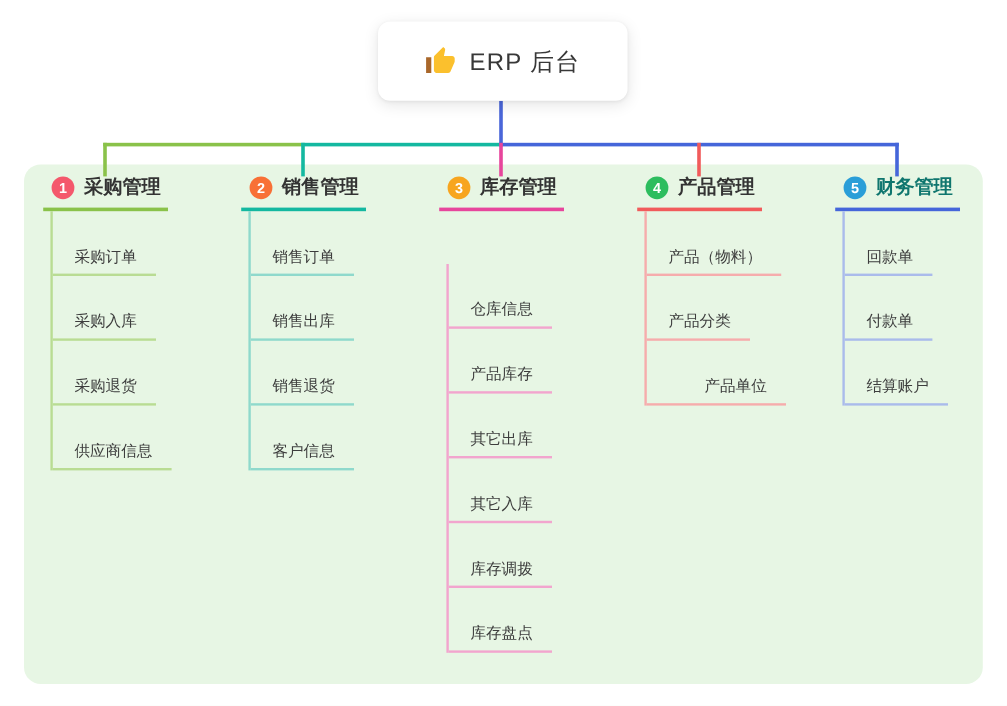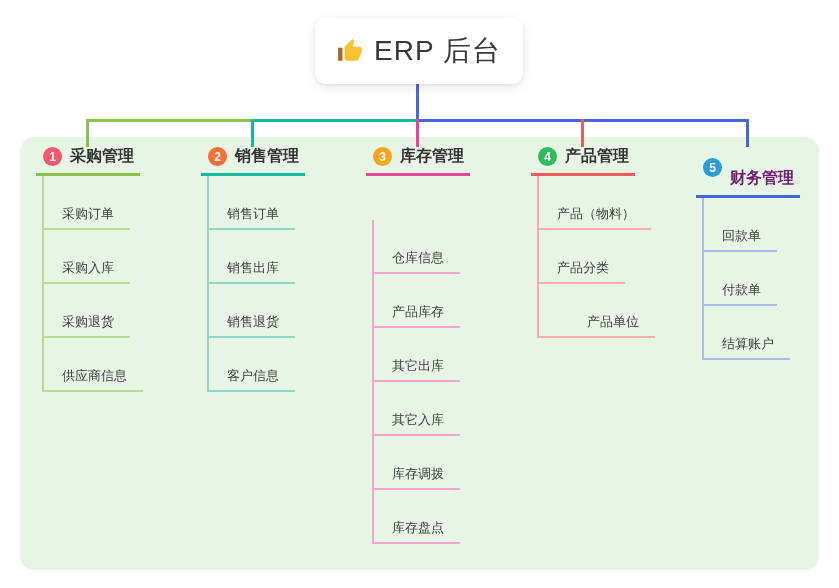--- a/index.html
+++ b/index.html
@@ -17,21 +17,21 @@
   }
 
   
   .root-node {
     position:absolute; left:315px; top:18px; width:208px; height:66px;
     background:#ffffff; border-radius:10px;
     box-shadow:0 3px 12px rgba(0,0,0,0.10), 0 1px 3px rgba(0,0,0,0.06);
     display:flex; align-items:center; justify-content:center; gap:11px;
     z-index:3;
   }
-  .root-title { font-size:28px; font-weight:500; letter-spacing:1px; }
+  .root-title { font-size:20px; font-weight:500; letter-spacing:1px; }
   .thumb-svg { width:26px; height:26px; display:block; }
 
   
   .line { position:absolute; z-index:1; }
 
   
   .column { position:absolute; top:146px; width:120px; z-index:2; }
   .col-header {
     display:flex; align-items:center; gap:8px;
     width:104px; padding:0 0 6px 7px;
@@ -162,21 +162,21 @@
             <span class="child-label" style="color: rgb(61, 61, 61);">产品分类</span>
           </div>
           <div class="child-row" style="border-bottom-color: rgb(246, 172, 172); padding-left: 48px;">
             <span class="child-label" style="color: rgb(61, 61, 61);">产品单位</span>
           </div>
         </div>
       </div>
       <div class="column" style="left: 696px;">
         <div class="col-header" style="border-bottom-color: rgb(69, 102, 218);">
           <span class="badge" style="background: rgb(42, 158, 216); color: rgb(255, 255, 255);">5</span>
-          <span class="col-label" style="color: #701a75; margin-top: 22px;">财务管理</span>
+          <span class="col-label" style="color: #0f766e;">财务管理</span>
         </div>
         <div class="children" style="border-left-color: rgb(170, 187, 235);">
           <div class="child-row" style="border-bottom-color: rgb(170, 187, 235);">
             <span class="child-label" style="color: rgb(61, 61, 61);">回款单</span>
           </div>
           <div class="child-row" style="border-bottom-color: rgb(170, 187, 235);">
             <span class="child-label" style="color: rgb(61, 61, 61);">付款单</span>
           </div>
           <div class="child-row" style="border-bottom-color: rgb(170, 187, 235);">
             <span class="child-label" style="color: rgb(61, 61, 61);">结算账户</span>

